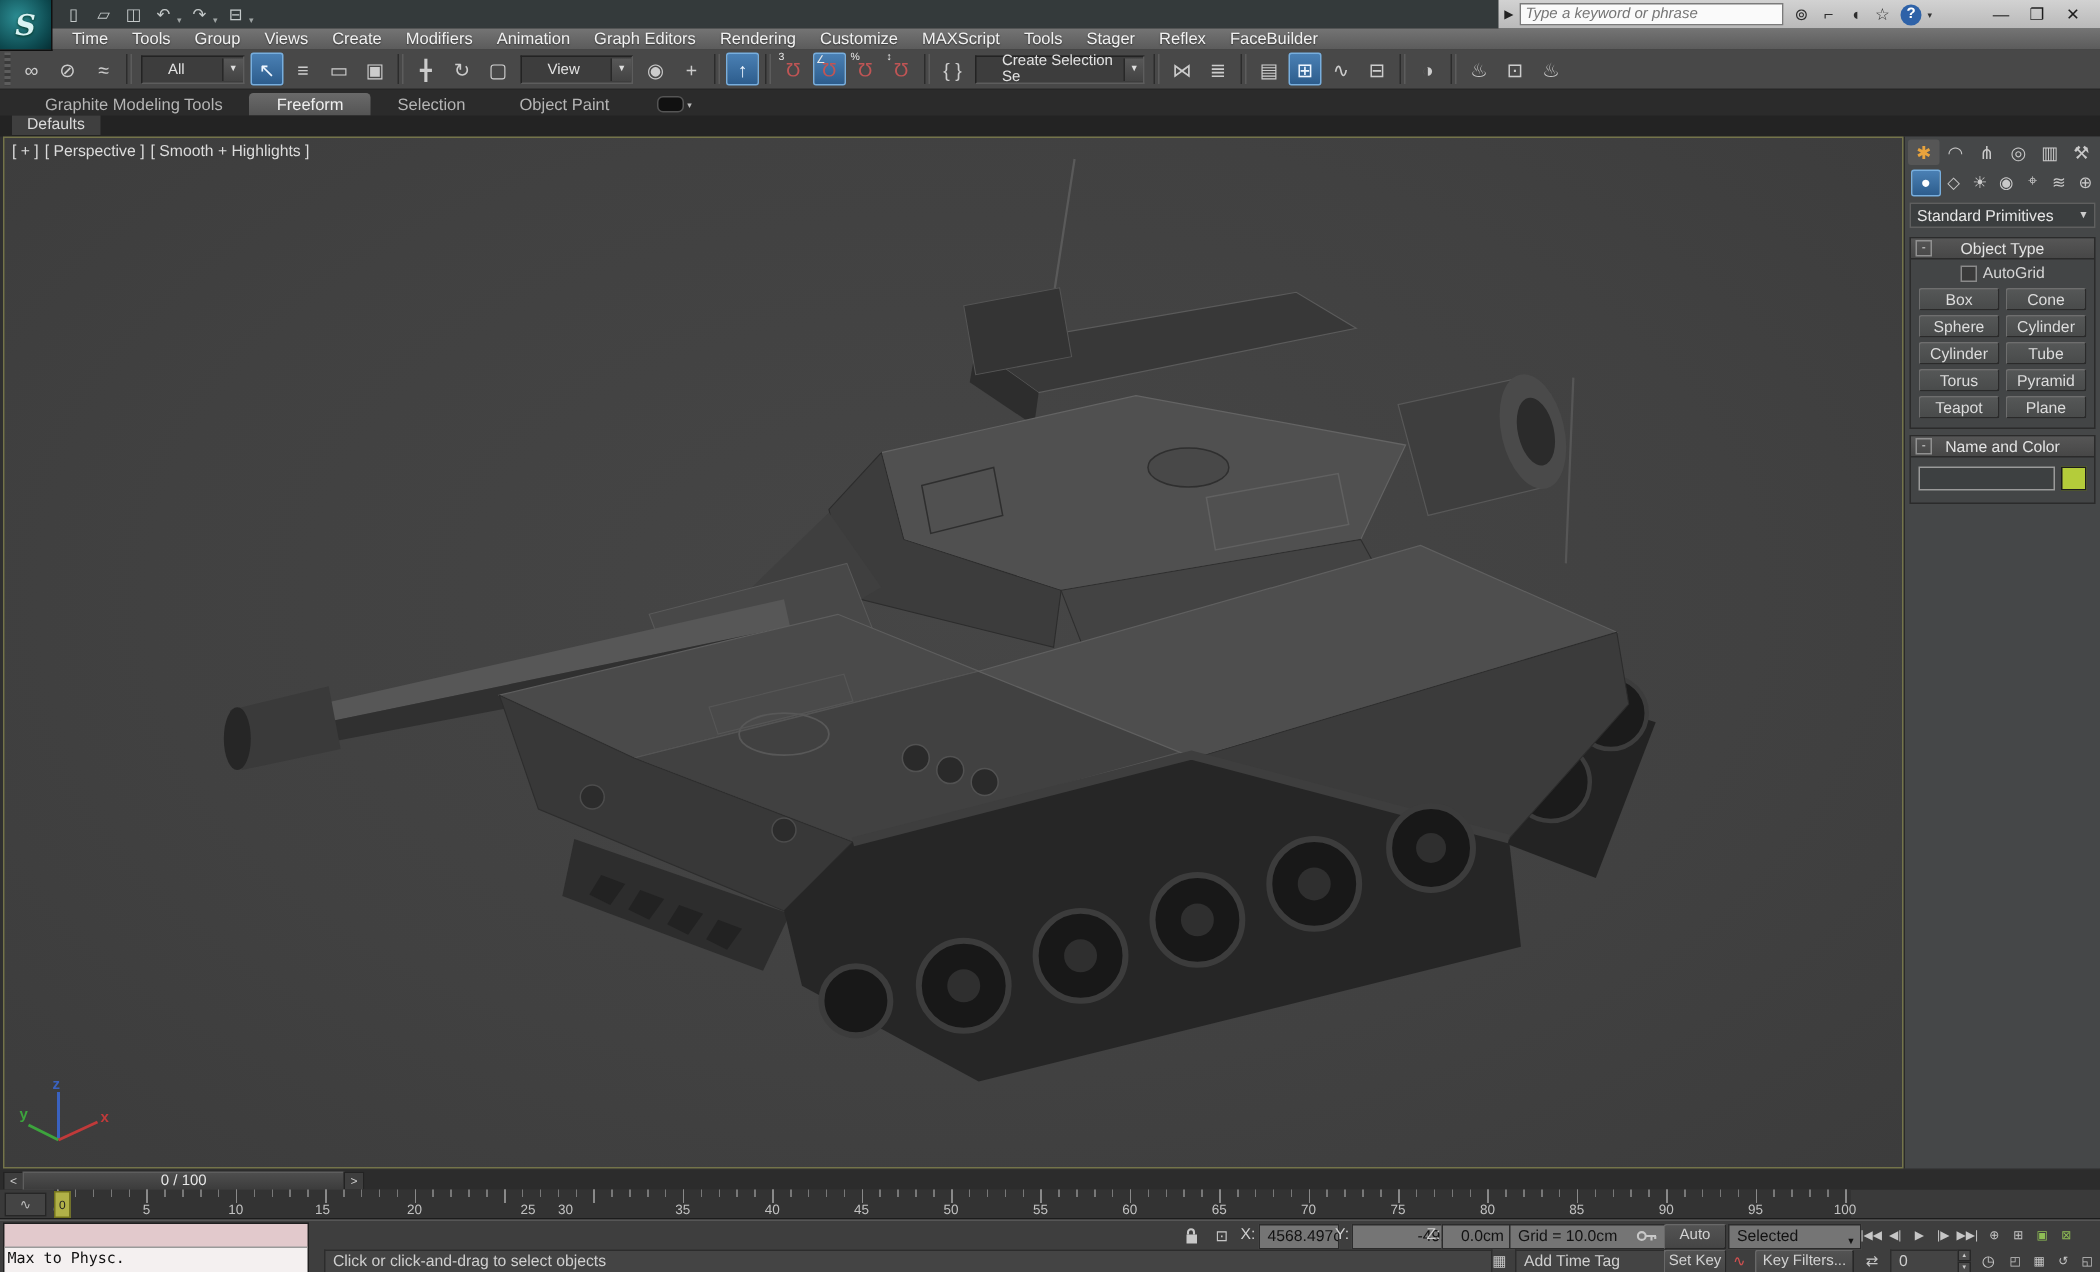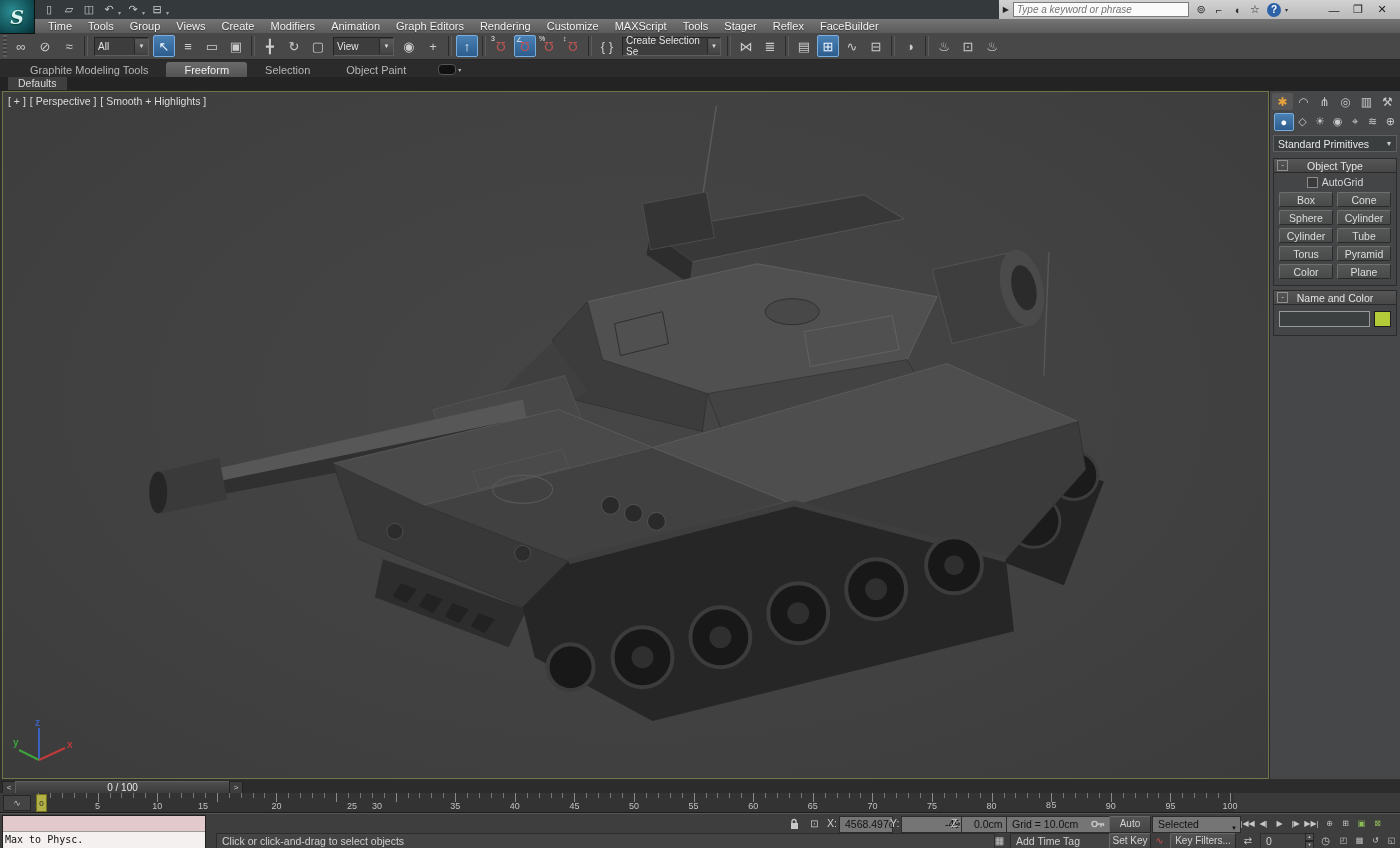--- a/index.html
+++ b/index.html
@@ -34,21 +34,21 @@
            display:flex;align-items:center;padding-left:1px;}
   .tb-handle{width:4px;height:22px;margin:0 2px;background:repeating-linear-gradient(#5d5d5d 0 2px,#3a3a3a 2px 4px);}
   .tb-icon{width:22px;height:22px;margin:0 1px;display:flex;align-items:center;justify-content:center;
            color:#cccccc;font-size:13px;border-radius:2px;position:relative;flex:none;}
   .tb-icon.active{background:linear-gradient(#4a80b4,#2d5d8d);border:1px solid #77aede;color:#eef6ff;width:20px;height:20px;}
   .tb-sep{width:2px;height:20px;margin:0 3px;border-left:1px solid #2c2c2c;border-right:1px solid #5c5c5c;flex:none;}
   .magnet{color:#c05555;font-size:13px;line-height:10px;display:inline-block;transform:rotate(180deg);}
   .tb-badge{position:absolute;top:0;left:1px;font-size:7px;color:#e8e8e8;}
   .tb-dd{height:17px;min-width:40px;margin:0 3px;background:#3d3d3d;border:1px solid #232323;
          border-right-color:#5d5d5d;border-bottom-color:#5d5d5d;display:flex;align-items:center;
-         color:#e2e2e2;font-size:10px;padding-left:3px;flex:none;}
+         color:#e2e2e2;font-size:10px;padding-left:17px;flex:none;}
   .tb-dd .dd-arrow{width:13px;height:15px;margin-left:auto;background:linear-gradient(#585858,#434343);
          border-left:1px solid #282828;display:flex;align-items:center;justify-content:center;font-size:6px;color:#ddd;}
   
   #ribbontabs{position:absolute;top:60px;left:0;right:0;height:17px;background:#2b2b2b;display:flex;align-items:flex-end;padding-left:12px;}
   .ribbon-tab{padding:2px 18px 1px 18px;color:#b5b5b5;font-size:11px;}
   .ribbon-tab.active{background:linear-gradient(#6a6a6a,#545454);color:#efefef;border-radius:3px 3px 0 0;}
   #ribbon-overflow{display:flex;align-items:center;margin-left:14px;margin-bottom:2px;gap:2px;}
   #ribbon-overflow .pill{width:16px;height:9px;background:#111;border-radius:4px;border:1px solid #555;}
   #ribbon-overflow .car{font-size:6px;color:#bbb;}
   #defaultsrow{position:absolute;top:77px;left:0;right:0;height:14px;background:#232323;}
@@ -426,21 +426,21 @@
       </div>
       <div id="objgrid">
           <div class="objbtn">Box</div>
           <div class="objbtn">Cone</div>
           <div class="objbtn">Sphere</div>
           <div class="objbtn">Cylinder</div>
           <div class="objbtn">Cylinder</div>
           <div class="objbtn">Tube</div>
           <div class="objbtn">Torus</div>
           <div class="objbtn">Pyramid</div>
-          <div class="objbtn">Color</div>
+          <div class="objbtn">Teapot</div>
           <div class="objbtn">Plane</div>
         </div>
     </div>
 
     <div class="rollout">
       <div class="rollout-head">
         <span class="minus">-</span>
         <span class="rtitle">Name and Color</span>
       </div>
       <div id="namecolor-body">
@@ -459,35 +459,35 @@
 
 <div id="trackbar">
   <div id="mini-curve">∿</div>
   <div id="ruler">
     <div class="ticks-minor"></div>
     <div class="ticks-major"></div>
     <div id="frame-marker">0</div>
   <span class="tick-label" style="left: 2px;">0</span>
       <span class="tick-label" style="left: 61.6px;">5</span>
       <span class="tick-label" style="left: 121.2px;">10</span>
-      <span class="tick-label" style="left: 167px;">15</span>
+      <span class="tick-label" style="left: 179px;">15</span>
       <span class="tick-label" style="left: 240.4px;">20</span>
       <span class="tick-label" style="left: 300px; margin-left: 16px;">25</span>
       <span class="tick-label" style="left: 341px;">30</span>
       <span class="tick-label" style="left: 419.2px;">35</span>
       <span class="tick-label" style="left: 478.8px;">40</span>
       <span class="tick-label" style="left: 538.4px;">45</span>
       <span class="tick-label" style="left: 598px;">50</span>
       <span class="tick-label" style="left: 657.6px; text-align: right;">55</span>
       <span class="tick-label" style="left: 717.2px;">60</span>
       <span class="tick-label" style="left: 776.8px;">65</span>
       <span class="tick-label" style="left: 836.4px;">70</span>
       <span class="tick-label" style="left: 896px;">75</span>
       <span class="tick-label" style="left: 955.6px;">80</span>
-      <span class="tick-label" style="left: 1015.2px; font-family: Liberation Mono, monospace;">85</span>
+      <span class="tick-label" style="left: 1015.2px;">85</span>
       <span class="tick-label" style="left: 1074.8px;">90</span>
       <span class="tick-label" style="left: 1134.4px;">95</span>
       <span class="tick-label" style="left: 1194px;">100</span>
     </div>
 </div>
 
 <div id="statusbar">
   <div id="listener">
     <div class="rec"></div>
     <div class="lis">Max to Physc.</div>

